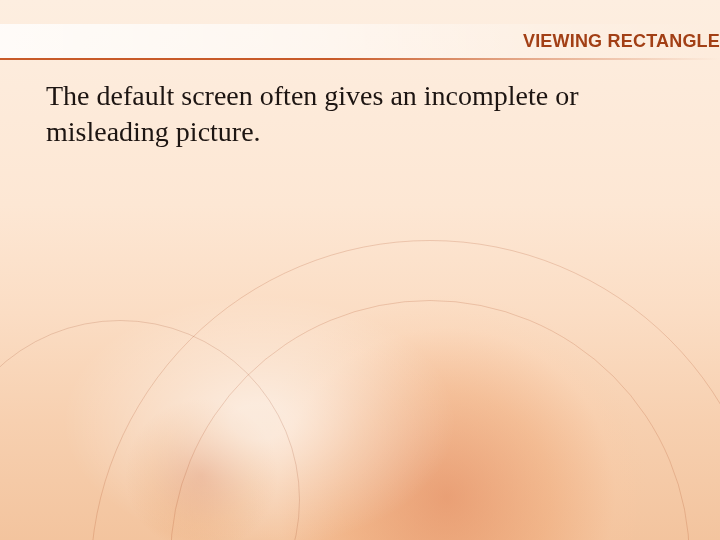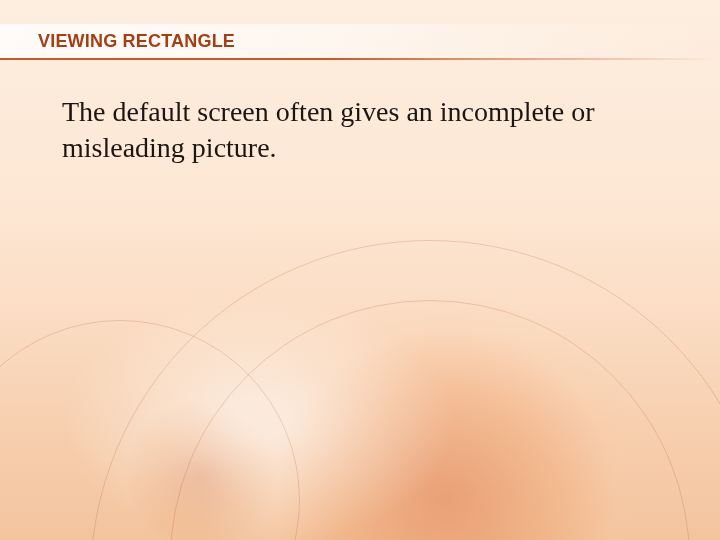--- a/index.html
+++ b/index.html
@@ -31,20 +31,21 @@
       width: 100%;
       height: 34px;
       background: linear-gradient(90deg,
         rgba(255,255,255,0.80) 0%,
         rgba(255,255,255,0.55) 44%,
         rgba(255,255,255,0.15) 78%,
         rgba(255,255,255,0.00) 100%);
       display: flex;
       align-items: center;
       padding-left: 38px;
+      justify-content: flex-end;
     }
     .title-text {
       font-weight: bold;
       font-size: 18px;
       letter-spacing: 0.2px;
       color: #a23f15;
     }
     .title-underline {
       position: absolute;
       left: 0;
@@ -61,21 +62,21 @@
     .body {
       position: absolute;
       left: 46px;
       right: 40px;
       top: 78px;
       font-family: "Times New Roman", Times, serif;
       font-size: 28px;
       line-height: 1.28;
       color: #1d1512;
     }
-    .body p { margin: 16px; }
+    .body p { margin: 0; }
     .spacer { height: 44px; }
   </style>
 </head>
 <body>
 
 <div class="slide">
 
   <div class="arc a1"></div>
   <div class="arc a2"></div>
   <div class="arc a3"></div>

